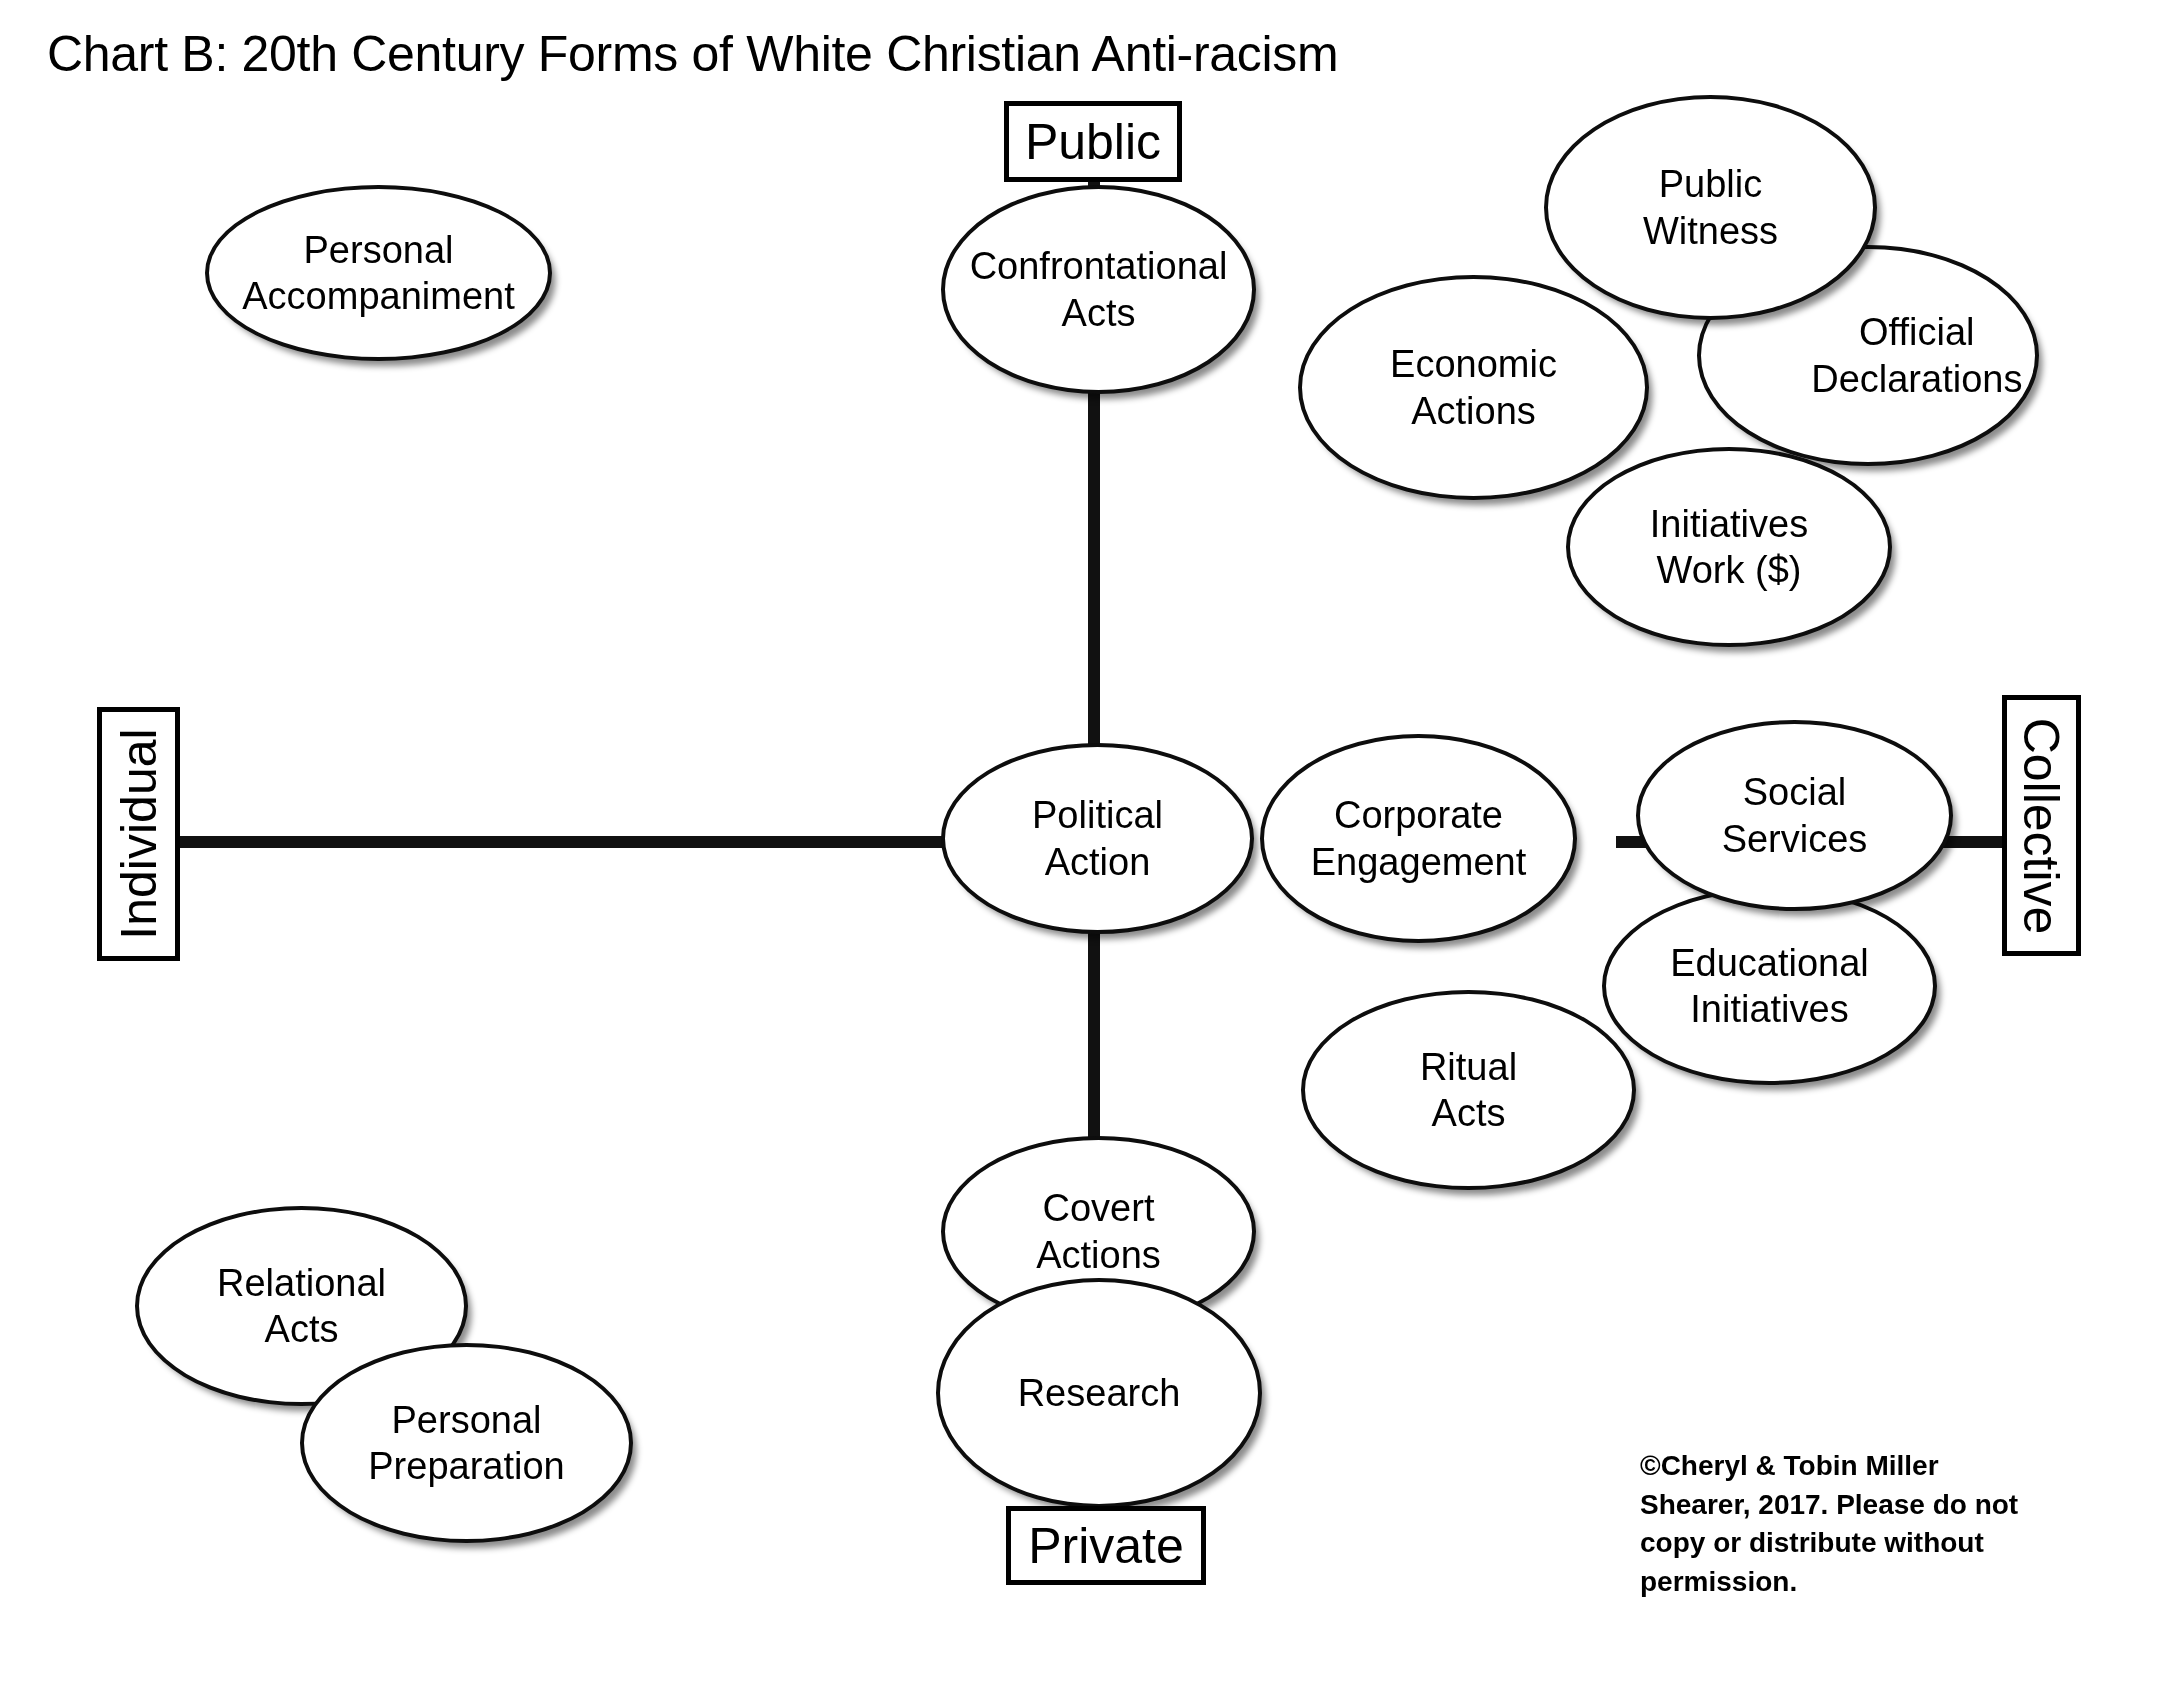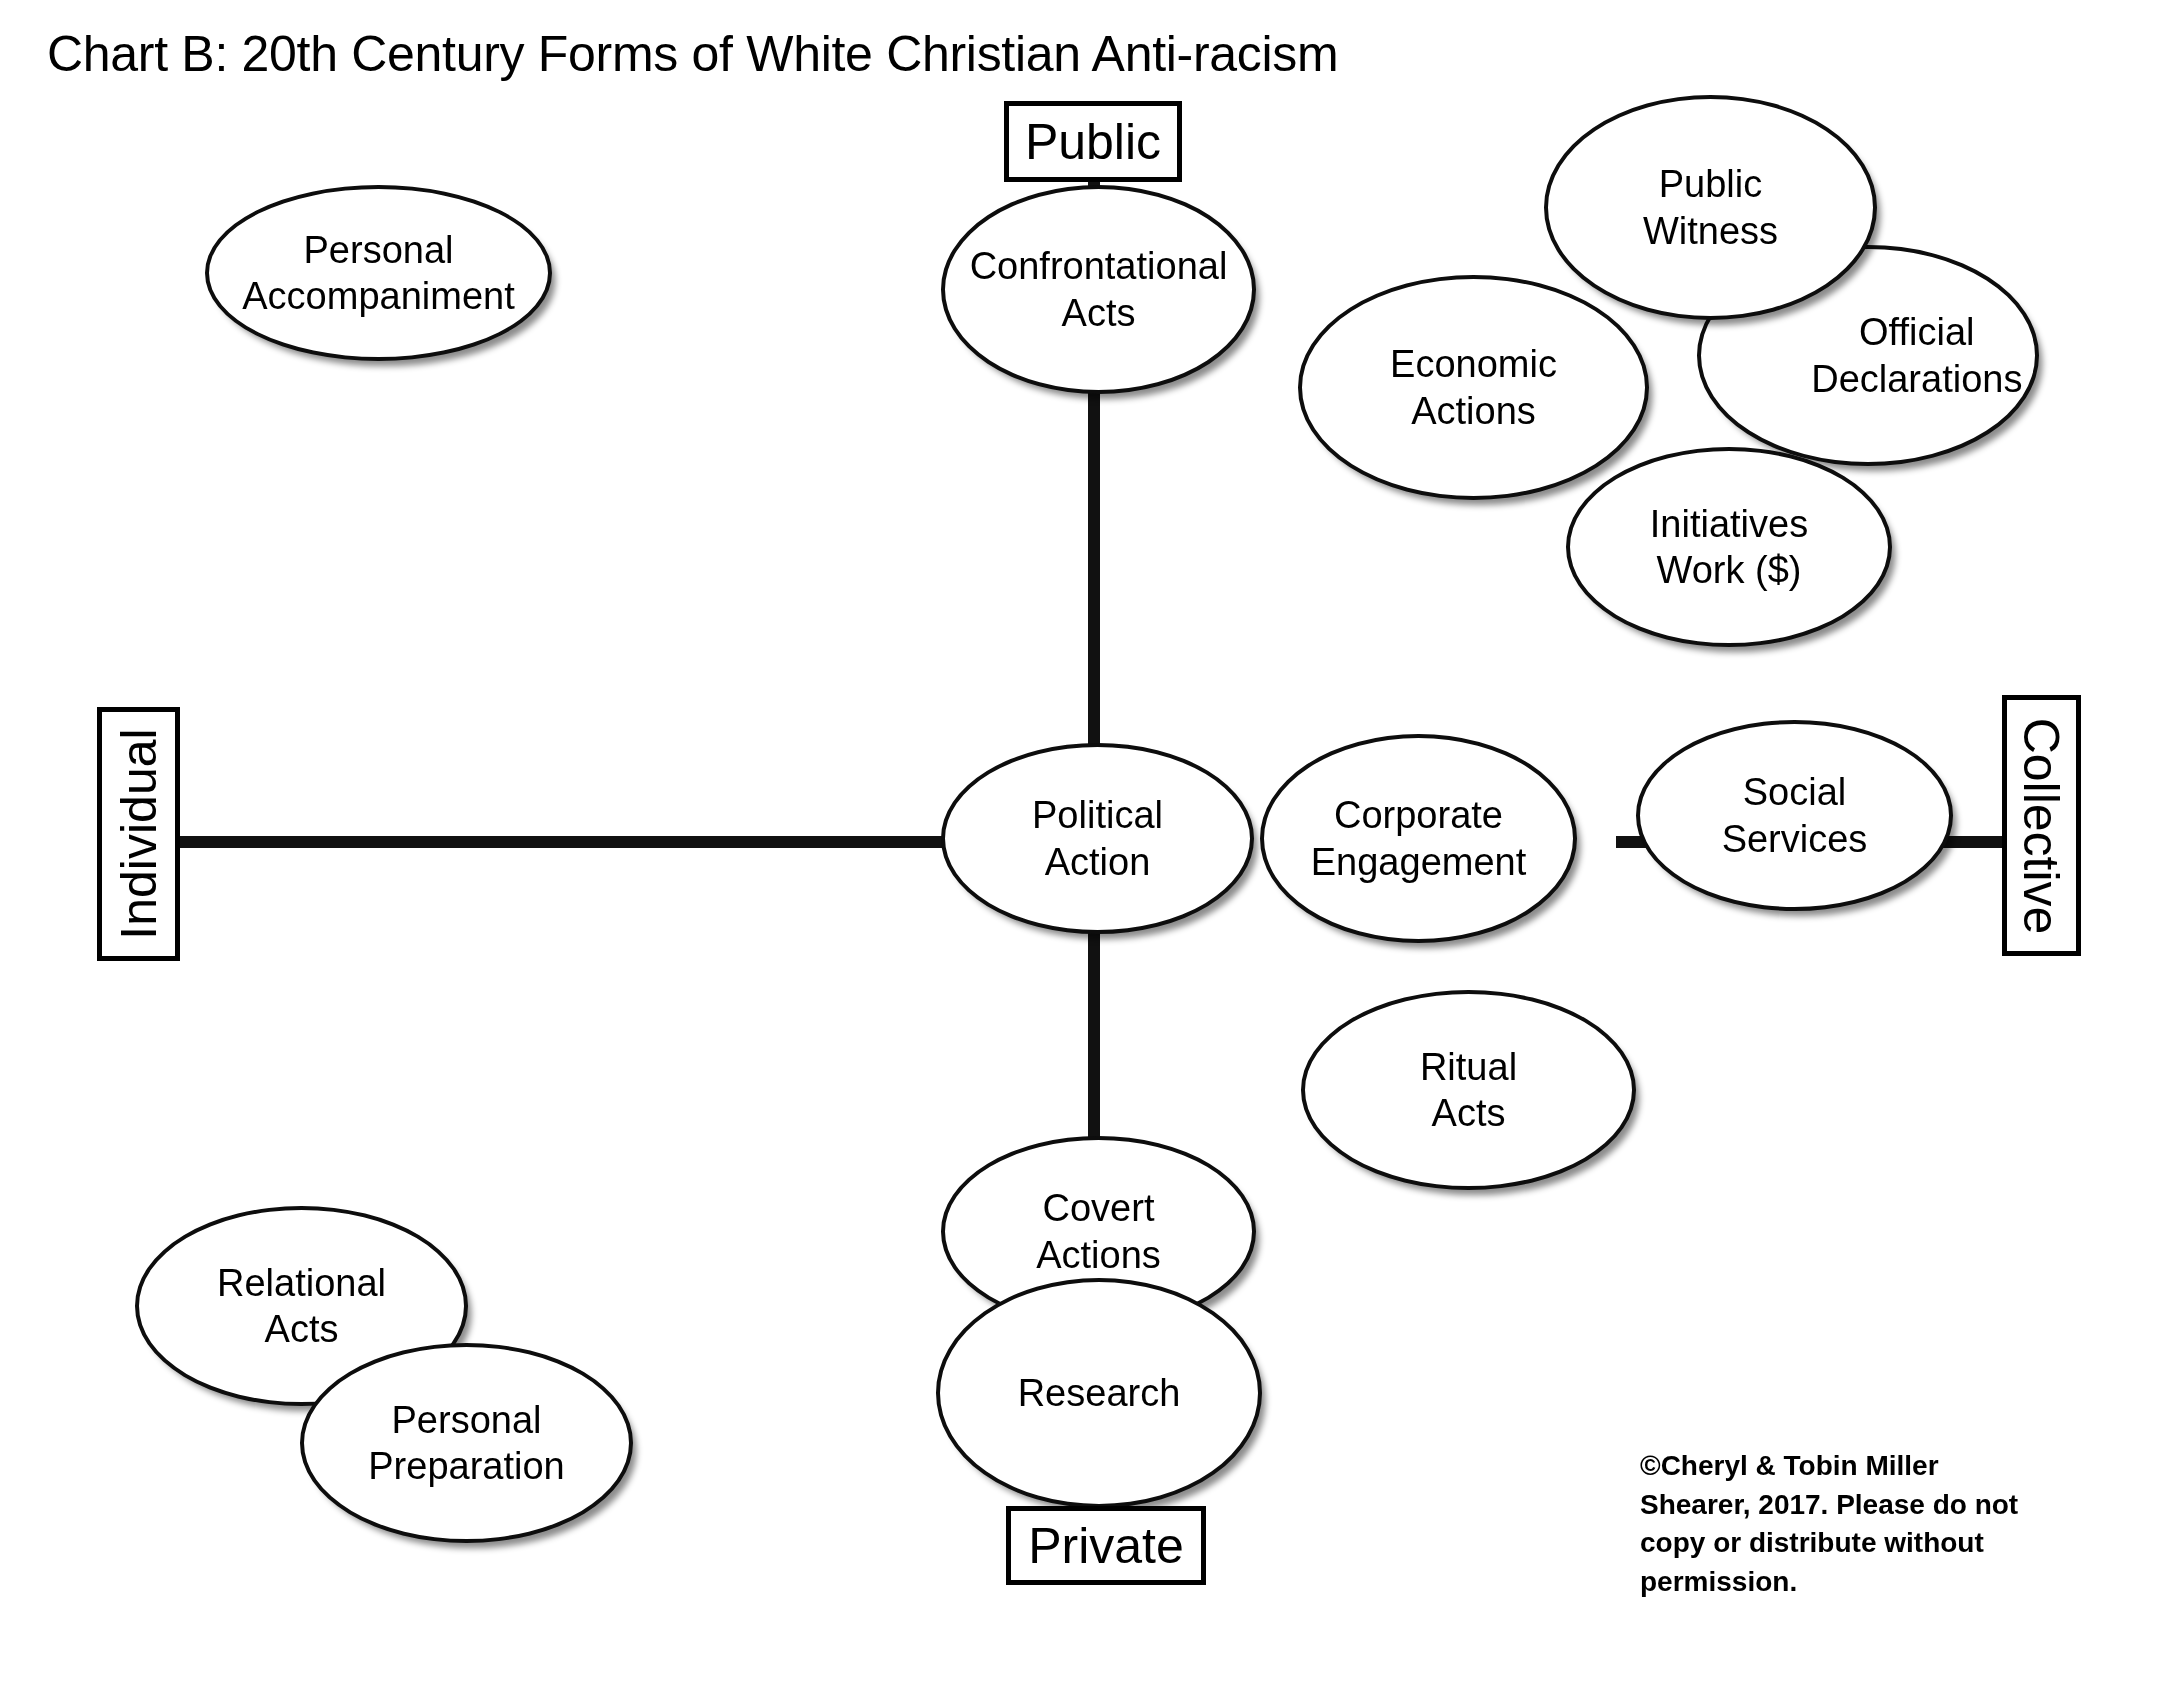--- a/index.html
+++ b/index.html
@@ -145,20 +145,24 @@
   <div class="node" style="left:1298px; top:275px; width:351px; height:225px; z-index:12;">
     <span class="node-label">Economic
 Actions</span>
   </div>
 
   <div class="node" style="left:1566px; top:447px; width:326px; height:200px; z-index:11;">
     <span class="node-label">Initiatives
 Work ($)</span>
   </div>
 
+  <div class="node" style="left:1602px; top:887px; width:335px; height:198px; z-index:16;">
+    <span class="node-label">Educational
+Initiatives</span>
+  </div>
 
   <div class="node" style="left:1636px; top:720px; width:317px; height:191px; z-index:18;">
     <span class="node-label">Social
 Services</span>
   </div>
 
   <div class="node" style="left:1301px; top:990px; width:335px; height:200px; z-index:17;">
     <span class="node-label">Ritual
 Acts</span>
   </div>

